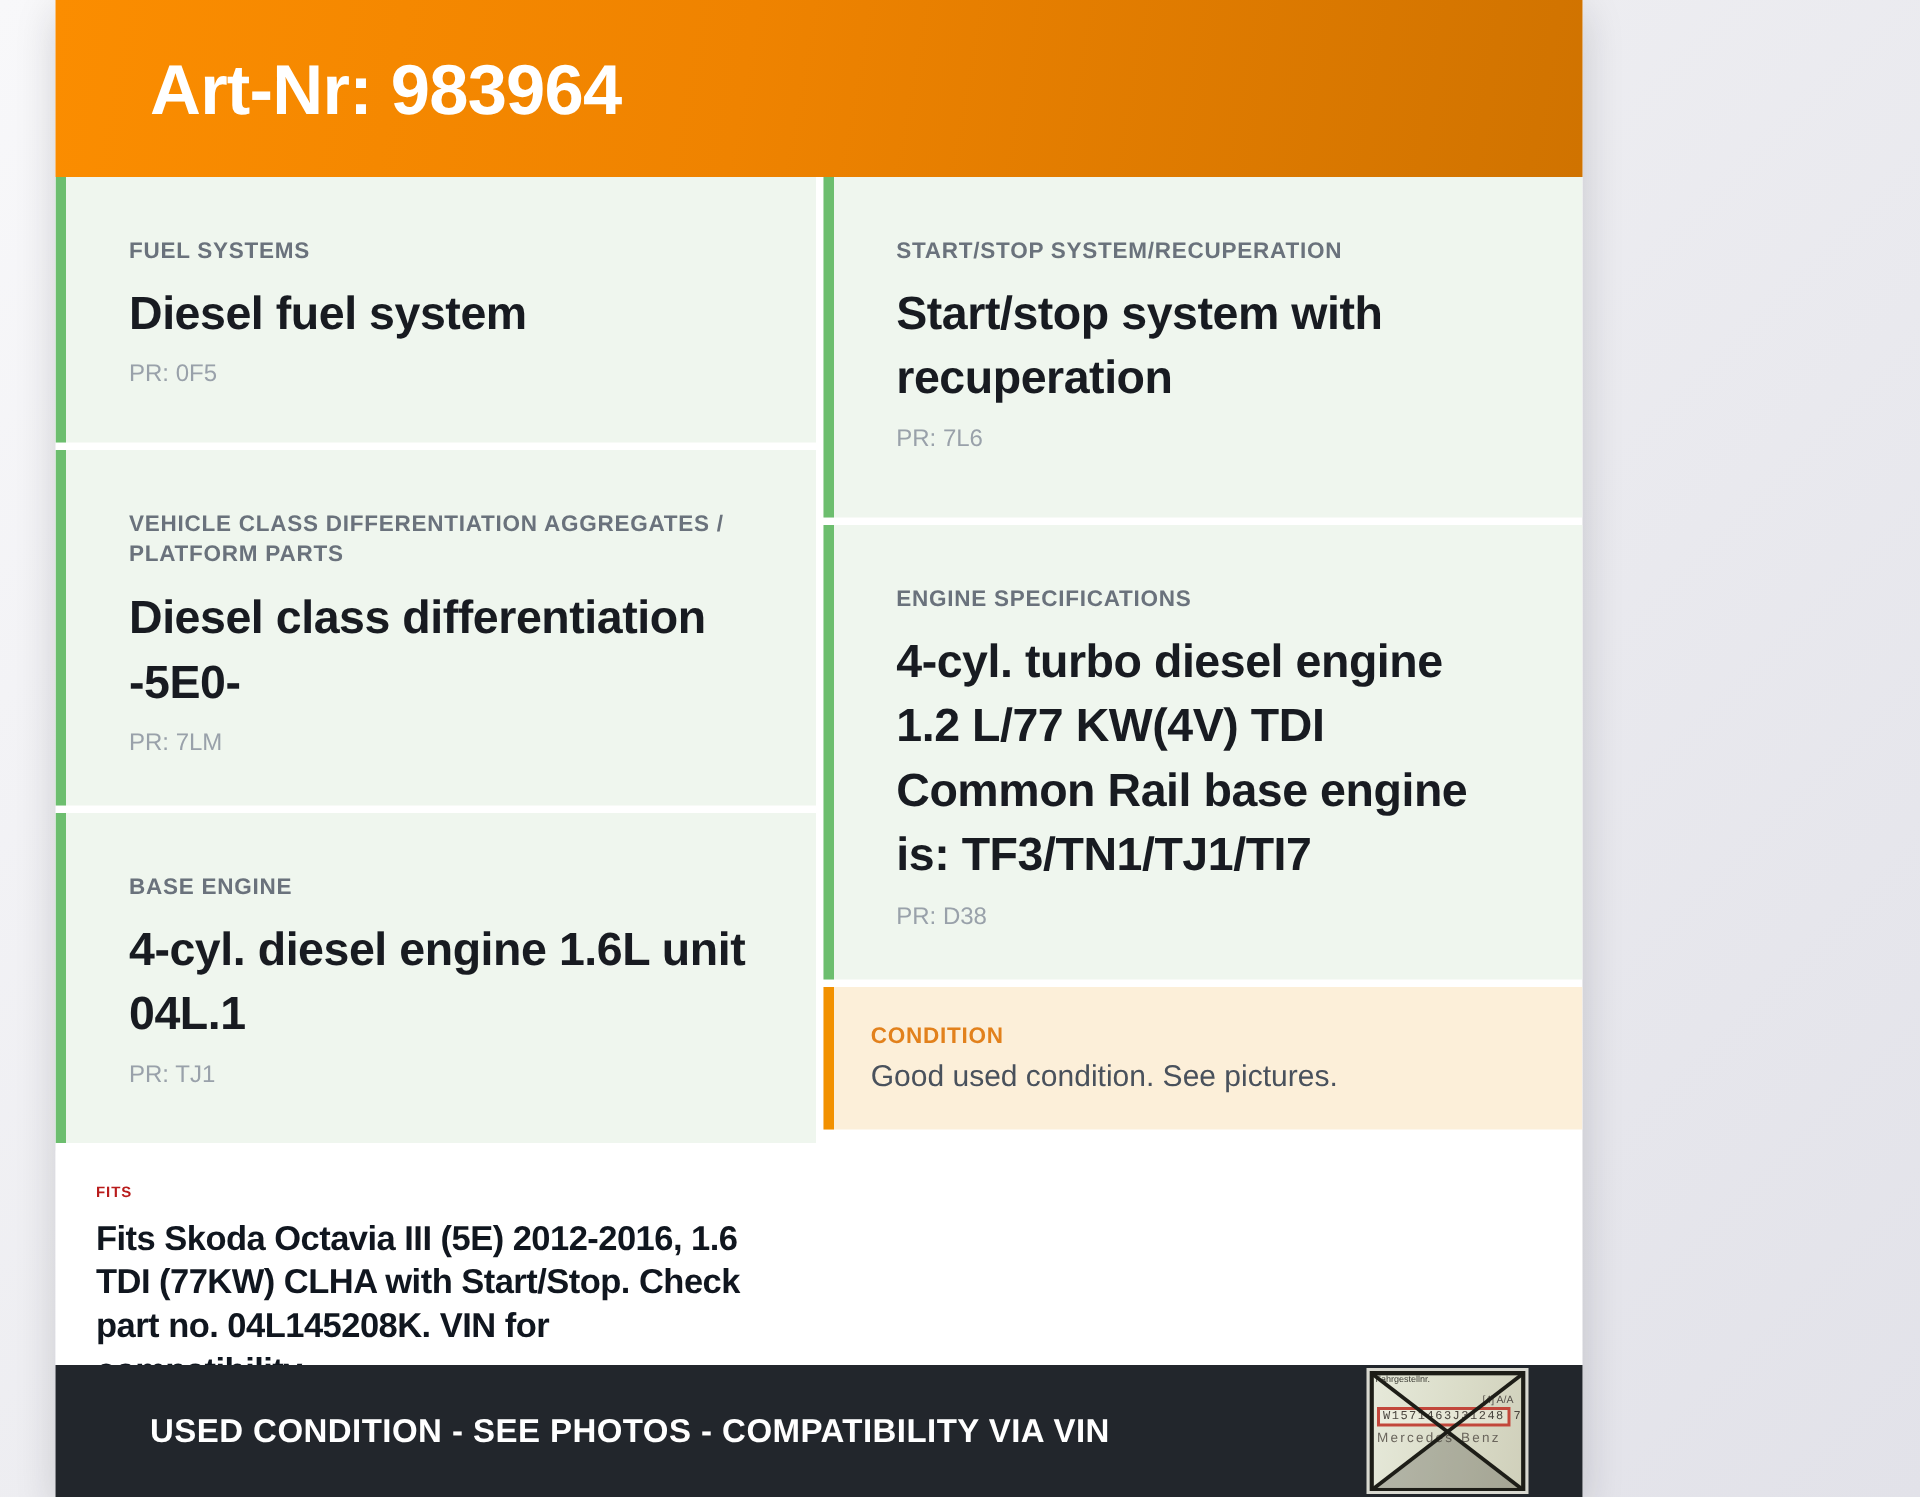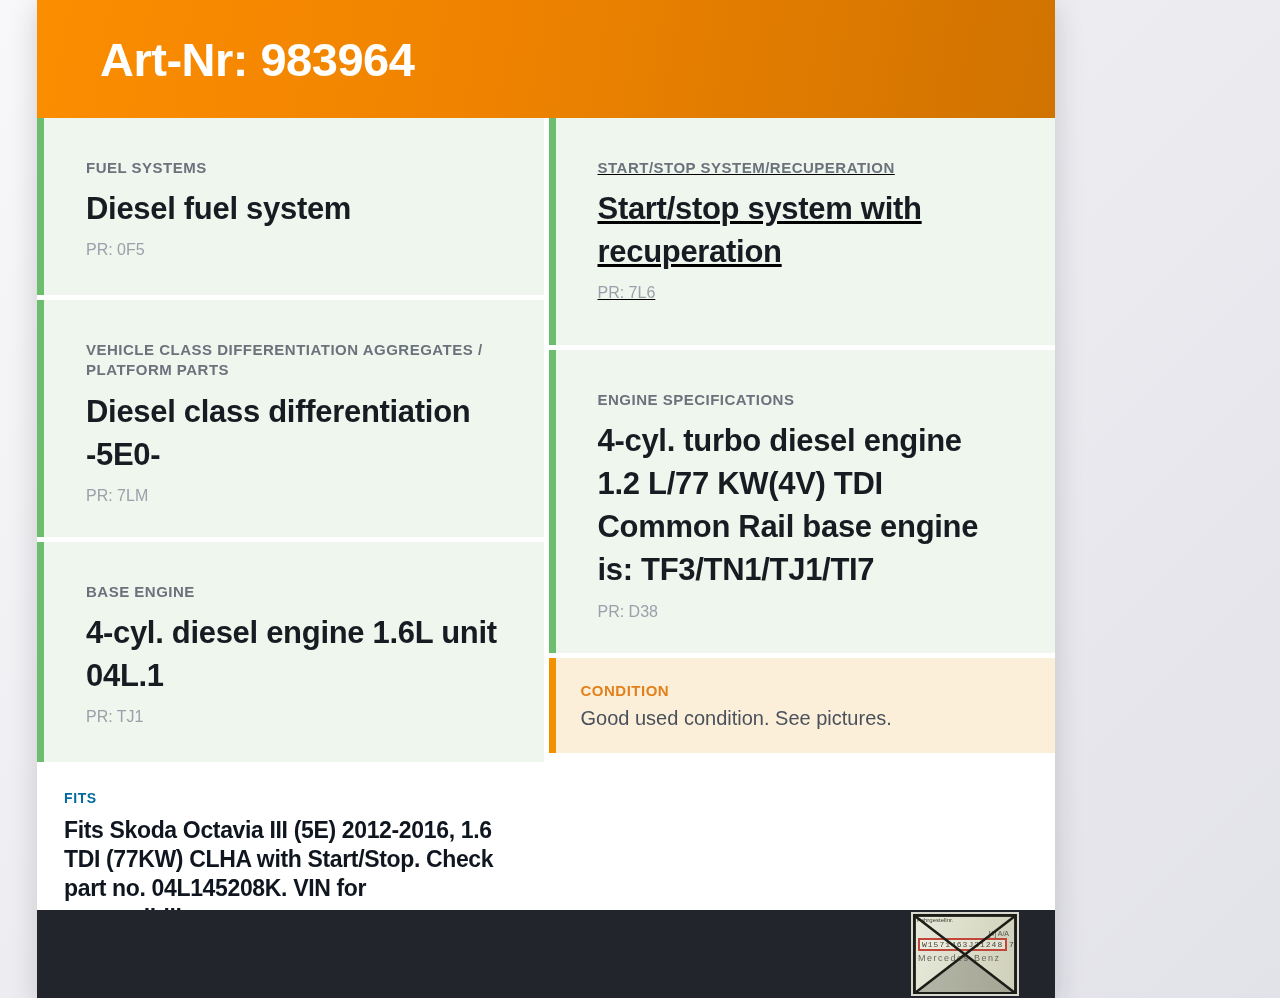--- a/index.html
+++ b/index.html
@@ -65,31 +65,31 @@
     line-height: 1.39;
   }
   .card-pr {
     margin-top: 11px;
     font-size: 16px;
     color: #99a1aa;
   }
   .card.l1 { min-height: 177px; }
   .card.l2 { min-height: 237px; }
   .card.l3 { min-height: 220px; }
-  .card.r1 { min-height: 227px; text-decoration: underline; }
+  .card.r1 { min-height: 227px; }
   .card.r2 { min-height: 303px; }
   .fits-card {
     background: #ffffff;
     min-height: 140px;
     padding: 23px 38px 22px 27px;
   }
   .fits-label {
-    font-size: 14px;
-    font-weight: 700;
-    color: #0369a1;
+    font-size: 10px;
+    font-weight: 700;
+    color: #b91c1c;
     letter-spacing: 0.6px;
   }
   .fits-text {
     margin-top: 10px;
     font-size: 23px;
     font-weight: 700;
     color: #10161f;
     letter-spacing: -0.35px;
     line-height: 1.27;
     max-width: 548px;
@@ -205,20 +205,21 @@
       </div>
       <div class="condition-card">
         <div class="condition-label">CONDITION</div>
         <div class="condition-text">Good used condition. See pictures.</div>
       </div>
     </div>
 
   </div>
 
   <div class="footer">
+    <div class="footer-text">USED CONDITION - SEE PHOTOS - COMPATIBILITY VIA VIN</div>
 
     <div class="stamp">
       <div class="stamp-inner">
         <div class="doc-label">Fahrgestellnr.</div>
         <div class="doc-code">[4] A/A</div>
         <div class="vin-plate">W1571463J31248 7</div>
         <div class="brand-line">Mercedes-Benz</div>
       </div>
       <svg viewBox="0 0 108 84" aria-hidden="true">
         <polygon points="2,82 54,40 106,82" fill="rgba(55,55,48,0.28)"></polygon>

